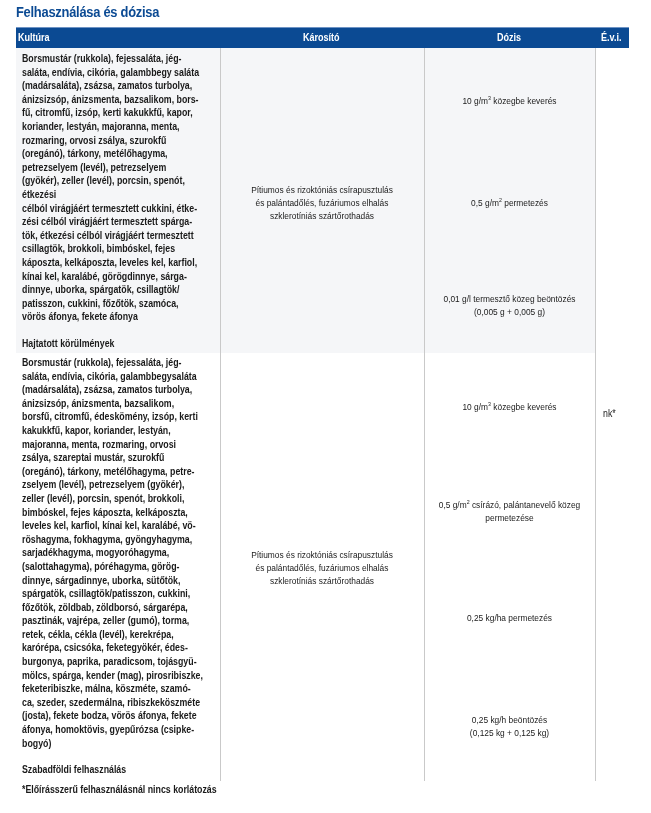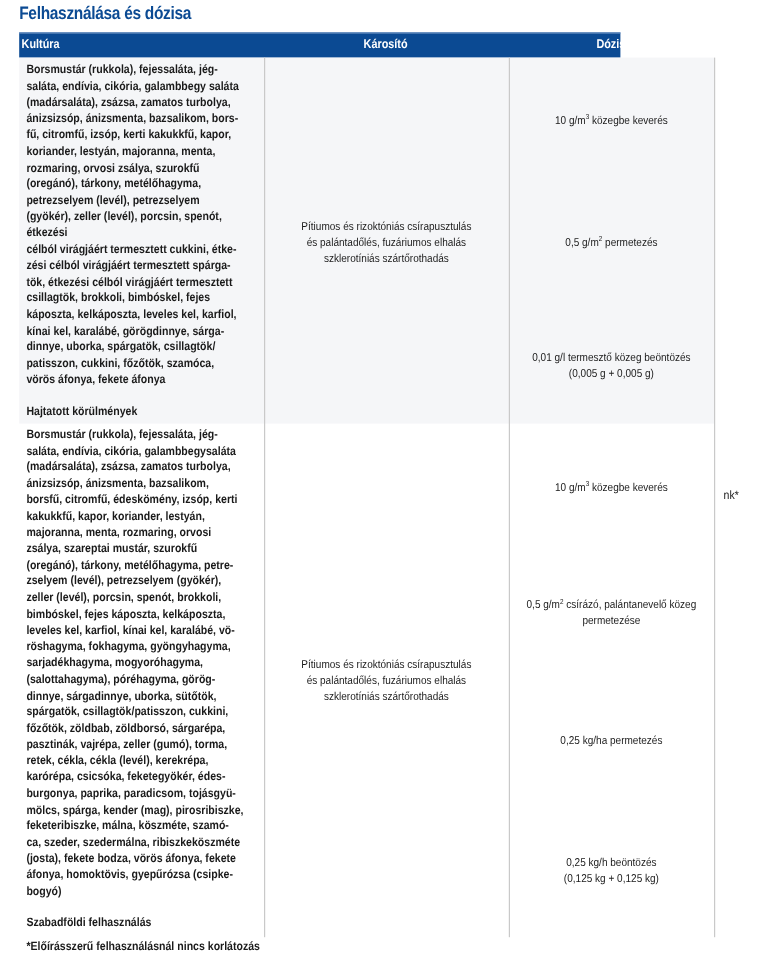--- a/index.html
+++ b/index.html
@@ -7,21 +7,21 @@
     width: 651px; height: 813px; position: relative; overflow: hidden;
     font-family: "Liberation Sans", sans-serif; color: #1a1a1a;
   }
   .title {
     position: absolute; left: 16px; top: 3px;
     font-family: "Liberation Sans", sans-serif;
     font-weight: bold; font-size: 15px; color: #0b4a93;
     letter-spacing: -0.3px; transform: scaleX(0.86); transform-origin: left top;
   }
   .hdr {
-    position: absolute; left: 16px; top: 27px; width: 501px; height: 20px;
+    position: absolute; left: 16px; top: 27px; width: 613px; height: 20px;
     background: #0b4a93; border-top: 1px solid #6e93c4;
   }
   .hdr span {
     position: absolute; top: 3px; color: #ffffff; font-weight: bold; font-size: 10.5px;
     transform: scaleX(0.86); transform-origin: left top; white-space: nowrap;
   }
   .h-kultura { left: 2px; }
   .h-karosito { left: 287px; }
   .h-dozis { left: 481px; }
   .h-evi { left: 585px; }

